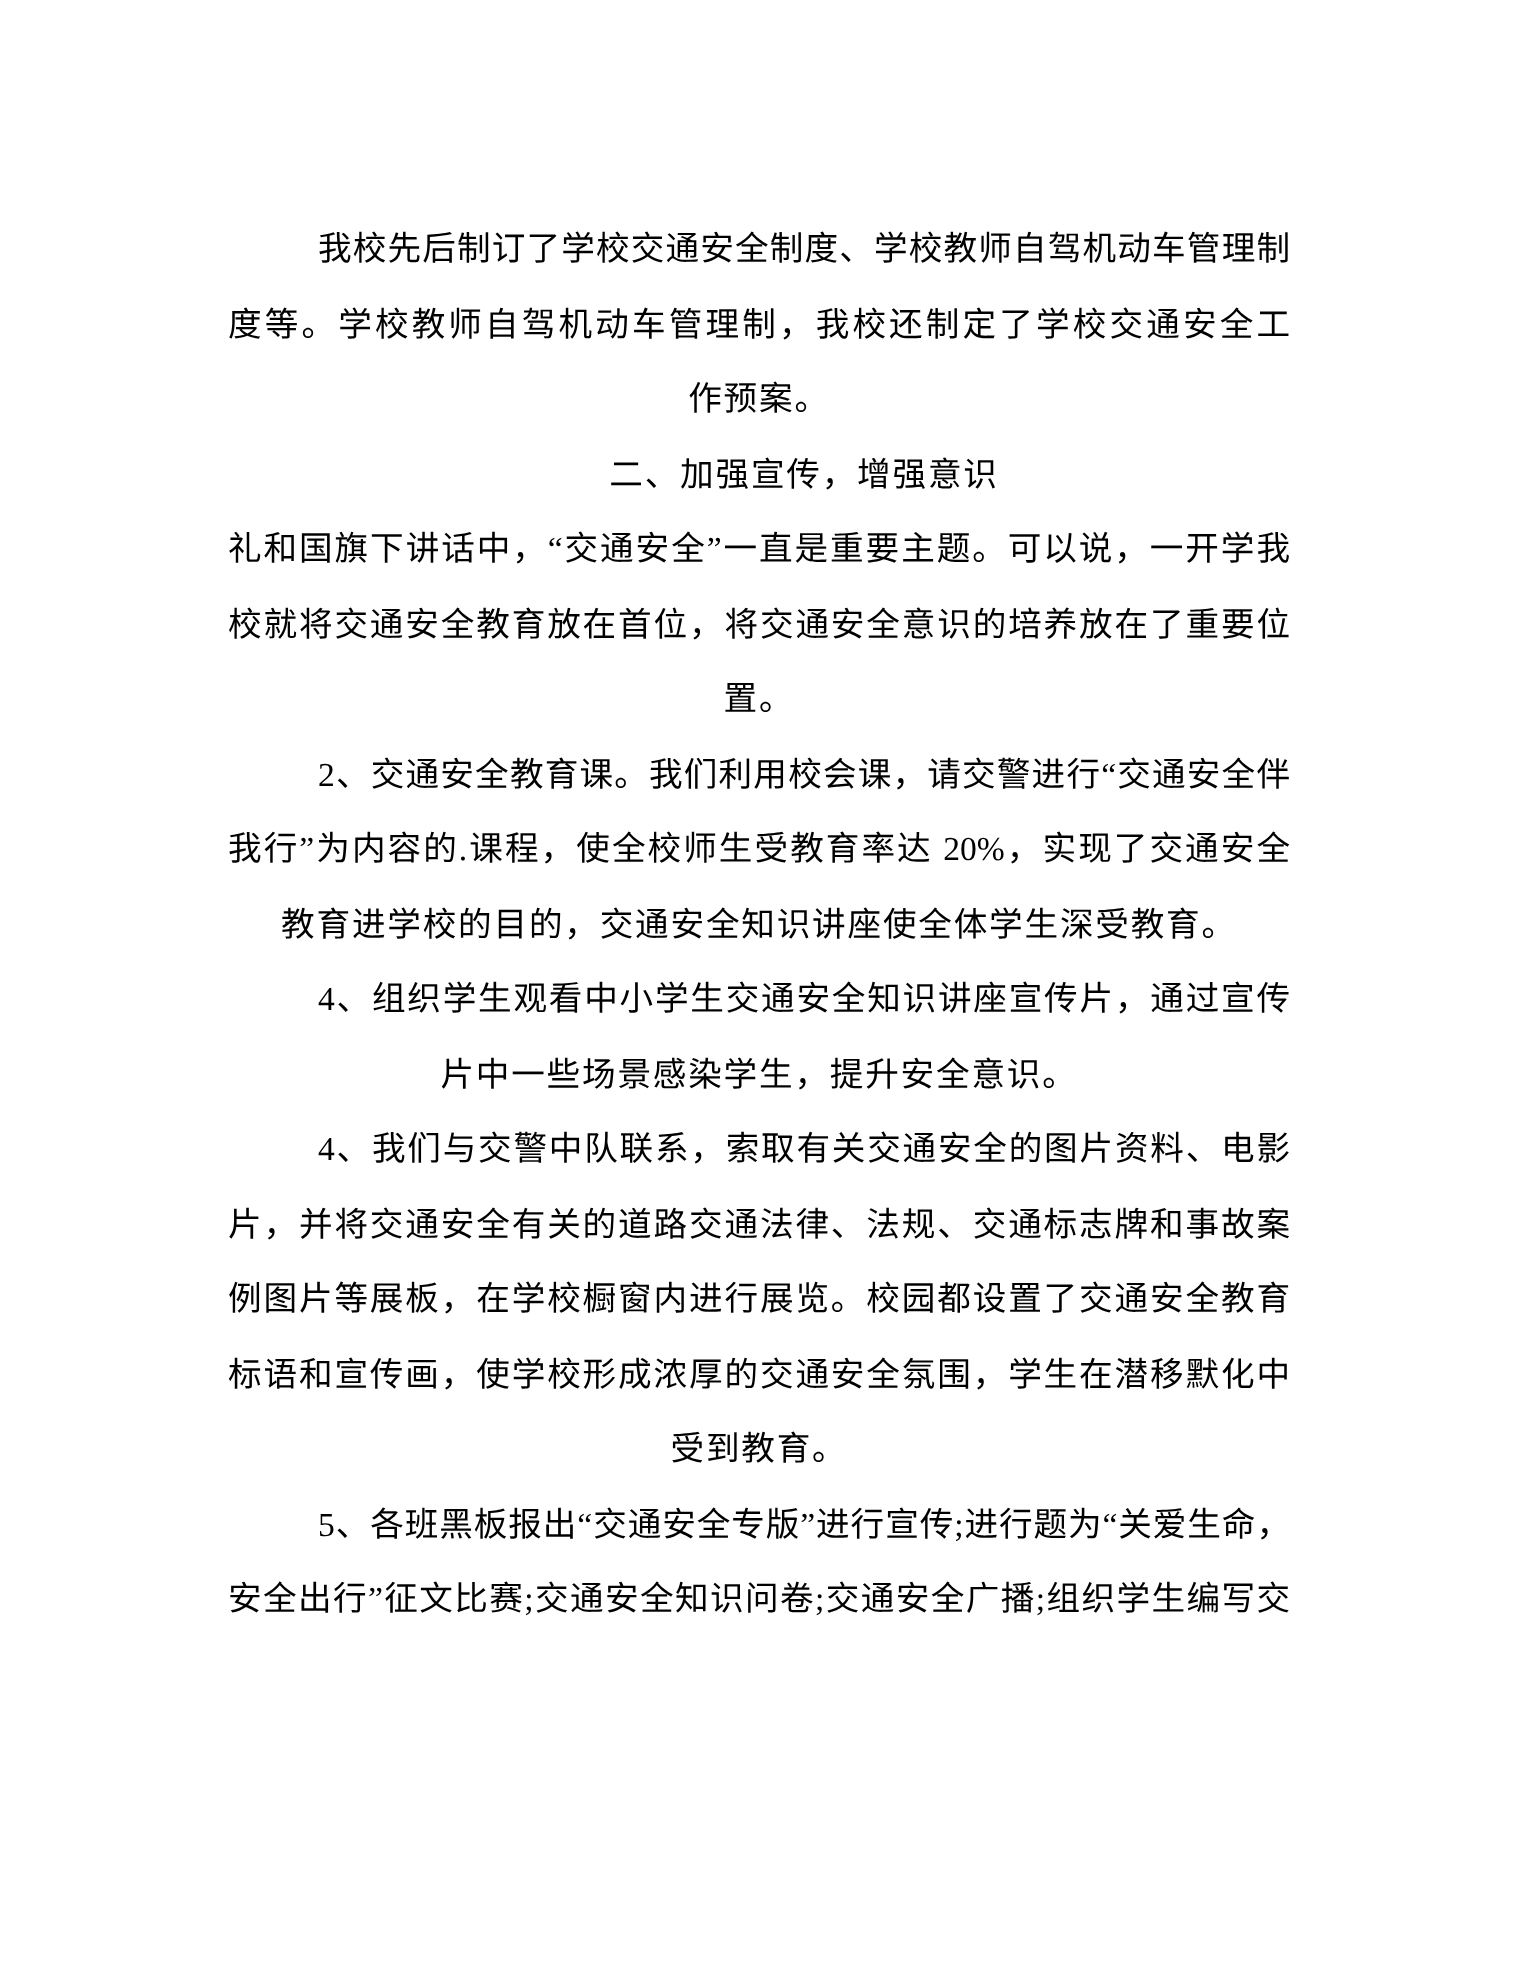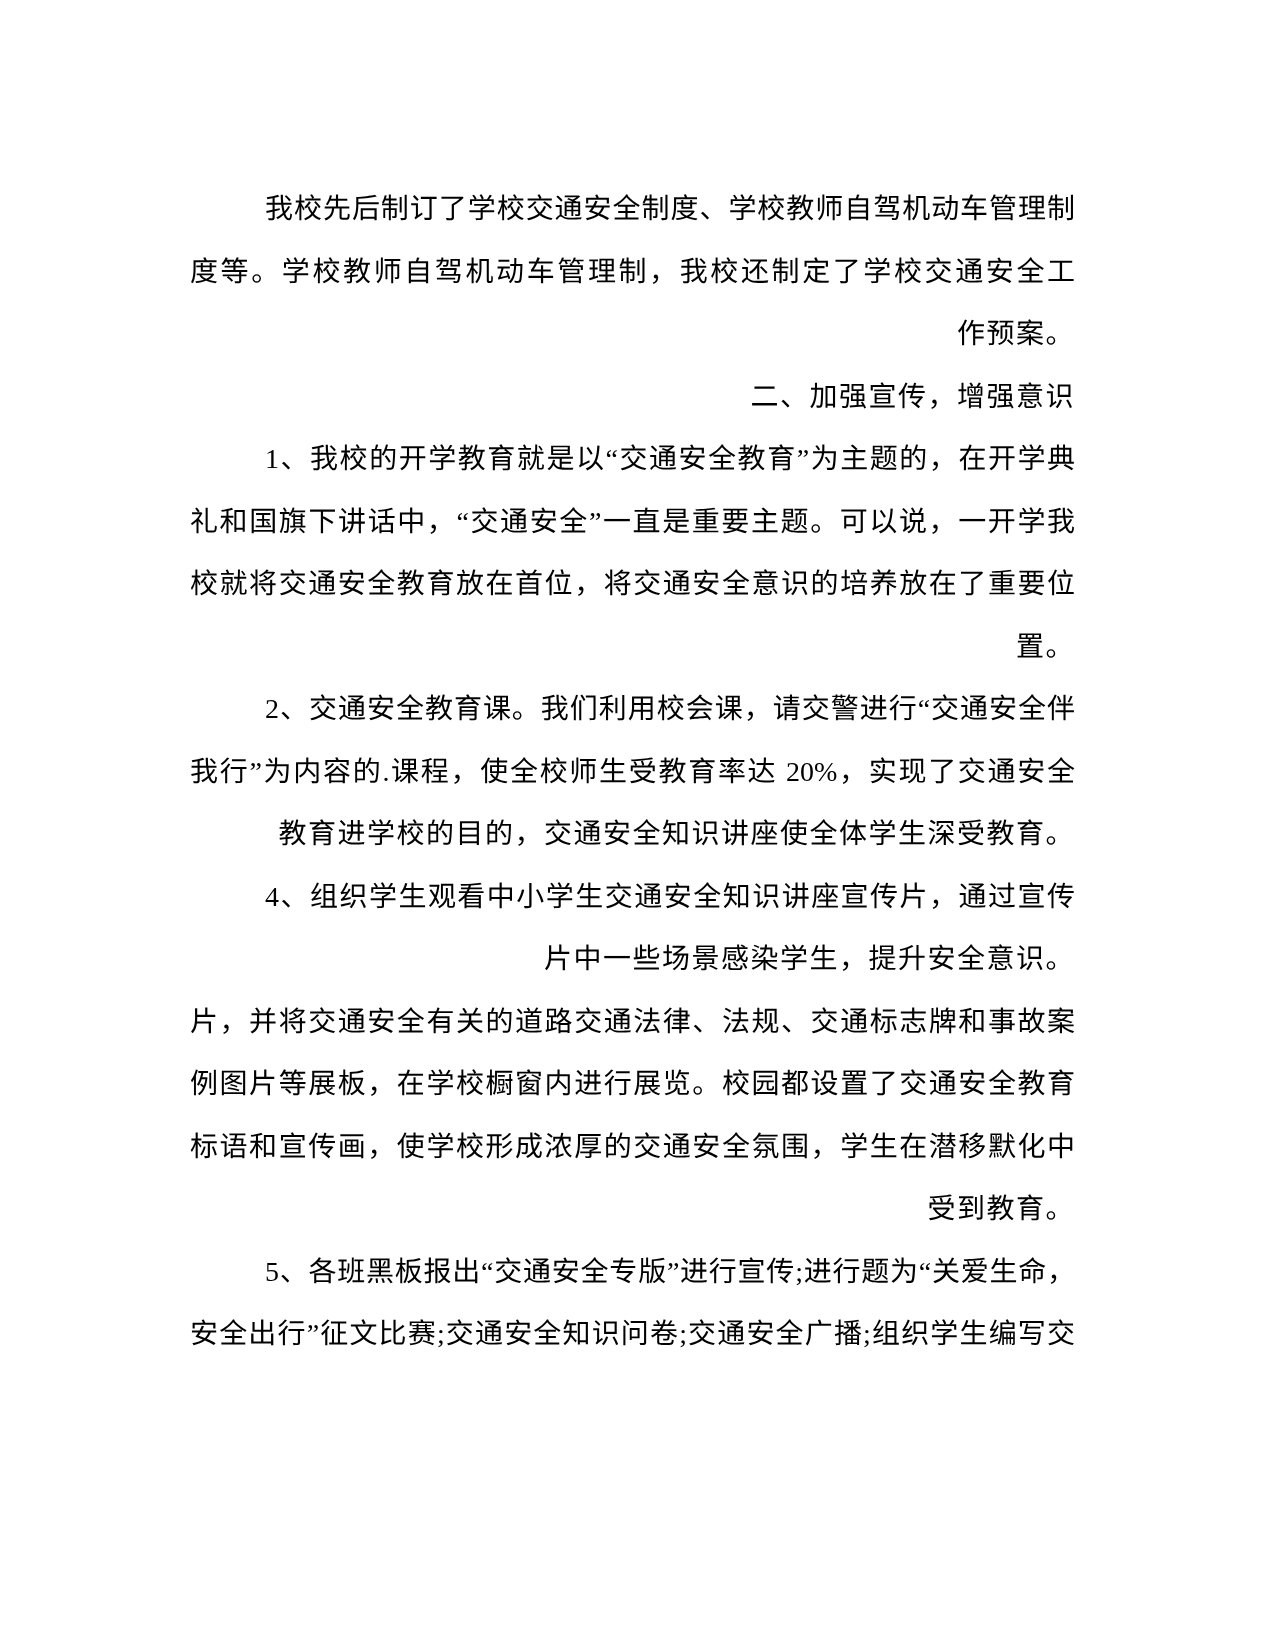--- a/index.html
+++ b/index.html
@@ -29,21 +29,21 @@
     white-space: normal;
     overflow: visible;
   }
   
   .just {
     text-align: justify;
     text-align-last: justify;
   }
   
   .end {
-    text-align: right;
+    text-align: center;
     letter-spacing: 1.5px;
   }
   
   .indent { text-indent: 75px; }
 </style>
 </head>
 <body>
 
 <div class="doc">
 
@@ -51,38 +51,38 @@
     <div class="line just indent">我校先后制订了学校交通安全制度、学校教师自驾机动车管理制</div>
     <div class="line just">度等。学校教师自驾机动车管理制，我校还制定了学校交通安全工</div>
     <div class="line end">作预案。</div>
   </div>
 
   <div class="para">
     <div class="line end indent">二、加强宣传，增强意识</div>
   </div>
 
   <div class="para">
-    <div class="line just indent">1、我校的开学教育就是以“交通安全教育”为主题的，在开学典</div>
     <div class="line just">礼和国旗下讲话中，“交通安全”一直是重要主题。可以说，一开学我</div>
     <div class="line just">校就将交通安全教育放在首位，将交通安全意识的培养放在了重要位</div>
     <div class="line end">置。</div>
   </div>
 
   <div class="para">
     <div class="line just indent">2、交通安全教育课。我们利用校会课，请交警进行“交通安全伴</div>
     <div class="line just">我行”为内容的.课程，使全校师生受教育率达 20%，实现了交通安全</div>
     <div class="line end">教育进学校的目的，交通安全知识讲座使全体学生深受教育。</div>
   </div>
 
   <div class="para">
     <div class="line just indent">4、组织学生观看中小学生交通安全知识讲座宣传片，通过宣传</div>
     <div class="line end">片中一些场景感染学生，提升安全意识。</div>
   </div>
 
   <div class="para">
+    <div class="line just indent">4、我们与交警中队联系，索取有关交通安全的图片资料、电影</div>
     <div class="line just">片，并将交通安全有关的道路交通法律、法规、交通标志牌和事故案</div>
     <div class="line just">例图片等展板，在学校橱窗内进行展览。校园都设置了交通安全教育</div>
     <div class="line just">标语和宣传画，使学校形成浓厚的交通安全氛围，学生在潜移默化中</div>
     <div class="line end">受到教育。</div>
   </div>
 
   <div class="para">
     <div class="line just indent">5、各班黑板报出“交通安全专版”进行宣传;进行题为“关爱生命，</div>
     <div class="line just">安全出行”征文比赛;交通安全知识问卷;交通安全广播;组织学生编写交</div>
   </div>

